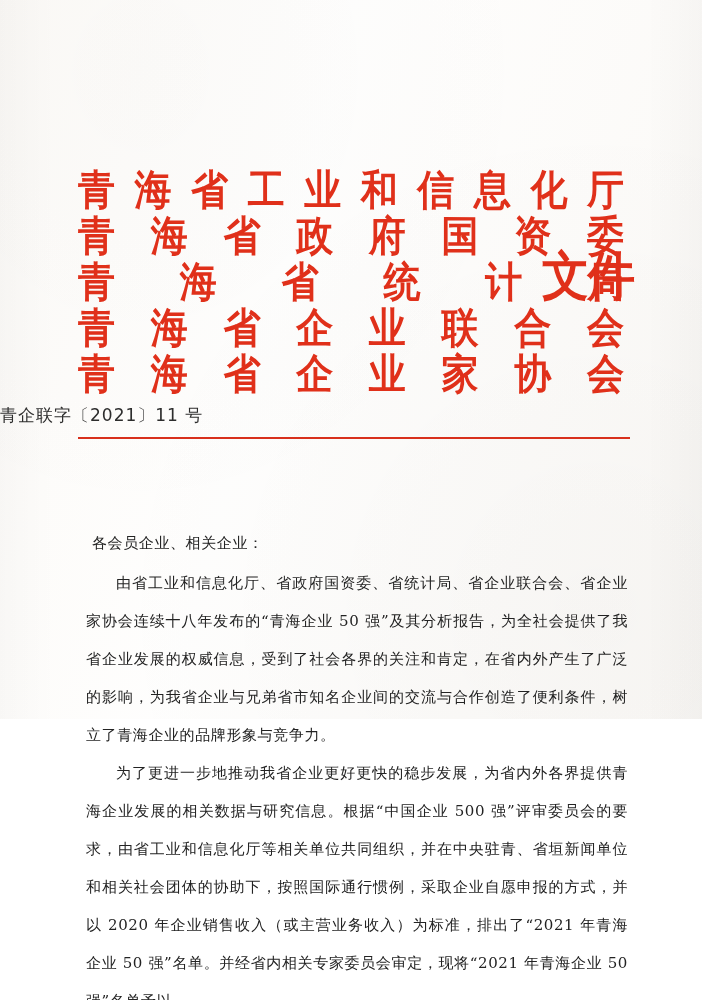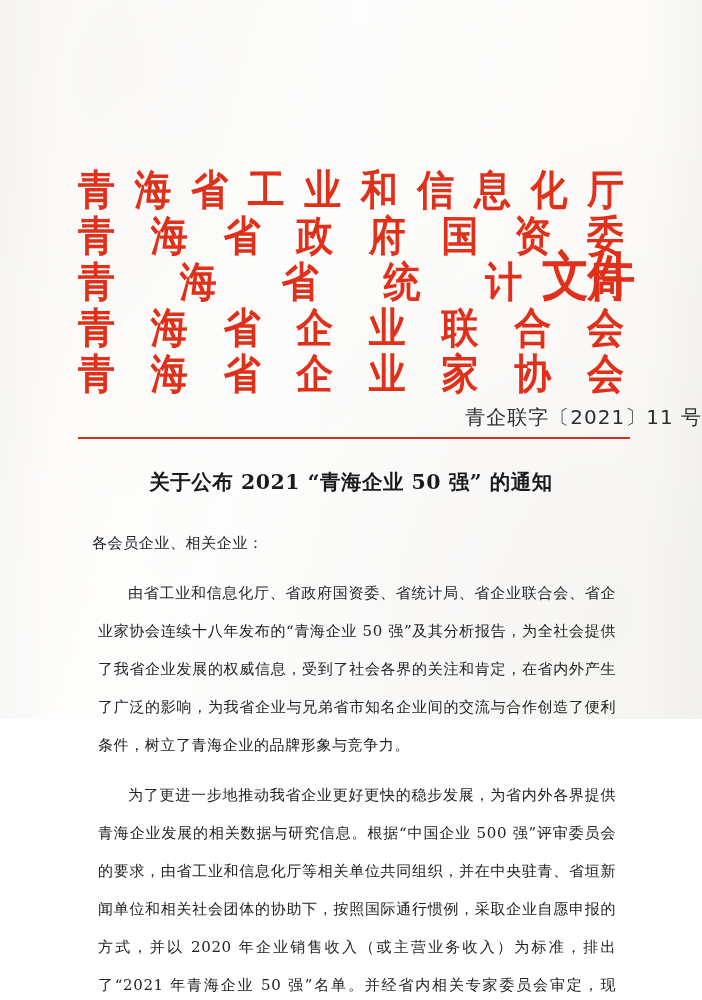--- a/index.html
+++ b/index.html
@@ -73,23 +73,23 @@
     letter-spacing: -1px;
     transform: scaleY(1.12);
     transform-origin: right top;
   }
 
   .docnum {
     position: absolute;
     top: 404px;
     left: 0;
     right: 0;
-    text-align: right;
+    text-align: left;
     font-family: "DejaVu Sans", sans-serif;
-    font-size: 20px;
+    font-size: 17px;
     color: #2d2d2d;
     letter-spacing: 1px;
   }
 
   .red-rule {
     position: absolute;
     top: 437px;
     left: 78px;
     right: 72px;
     height: 2px;
@@ -118,21 +118,21 @@
     font-size: 15px;
     color: #232323;
     line-height: 38px;
     letter-spacing: 0.6px;
     text-align: justify;
   }
   .salutation {
     margin: 0 0 2px 6px;
   }
   .para {
-    margin: 12px;
+    margin: 0;
     text-indent: 2em;
   }
   .para + .para { margin-top: 0; }
 </style>
 </head>
 <body>
 
 <div class="page">
   <div class="paper-shade"></div>
 
@@ -143,20 +143,19 @@
     <div class="mast-row r4">青海省企业联合会</div>
     <div class="mast-row r5">青海省企业家协会</div>
   </div>
 
   <div class="wenjian">文件</div>
 
   <div class="docnum">青企联字〔2021〕11 号</div>
 
   <div class="red-rule"></div>
 
-  <div class="doc-title">关于公布 2021 “青海企业 50 强” 的通知</div>
 
   <div class="body-block">
     <p class="salutation">各会员企业、相关企业：</p>
     <p class="para">由省工业和信息化厅、省政府国资委、省统计局、省企业联合会、省企业家协会连续十八年发布的“青海企业 50 强”及其分析报告，为全社会提供了我省企业发展的权威信息，受到了社会各界的关注和肯定，在省内外产生了广泛的影响，为我省企业与兄弟省市知名企业间的交流与合作创造了便利条件，树立了青海企业的品牌形象与竞争力。</p>
     <p class="para">为了更进一步地推动我省企业更好更快的稳步发展，为省内外各界提供青海企业发展的相关数据与研究信息。根据“中国企业 500 强”评审委员会的要求，由省工业和信息化厅等相关单位共同组织，并在中央驻青、省垣新闻单位和相关社会团体的协助下，按照国际通行惯例，采取企业自愿申报的方式，并以 2020 年企业销售收入（或主营业务收入）为标准，排出了“2021 年青海企业 50 强”名单。并经省内相关专家委员会审定，现将“2021 年青海企业 50 强”名单予以</p>
   </div>
 </div>
 
 </body></html>

